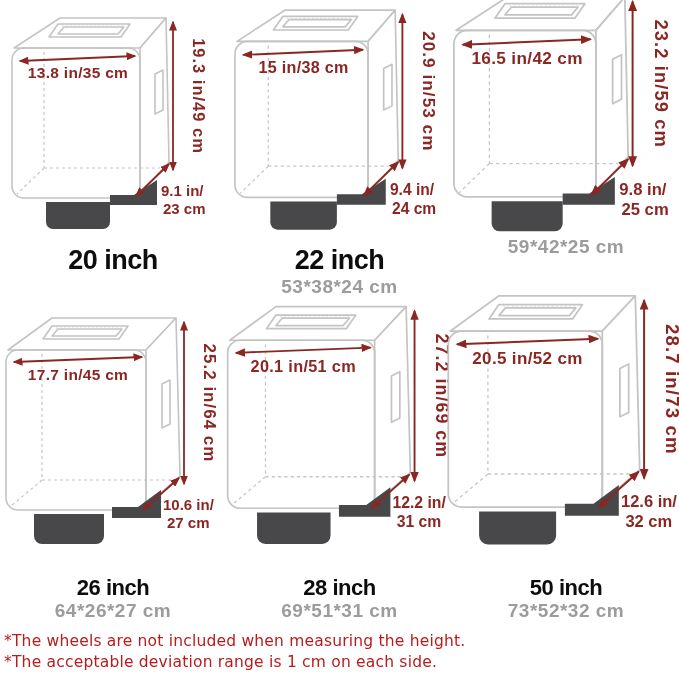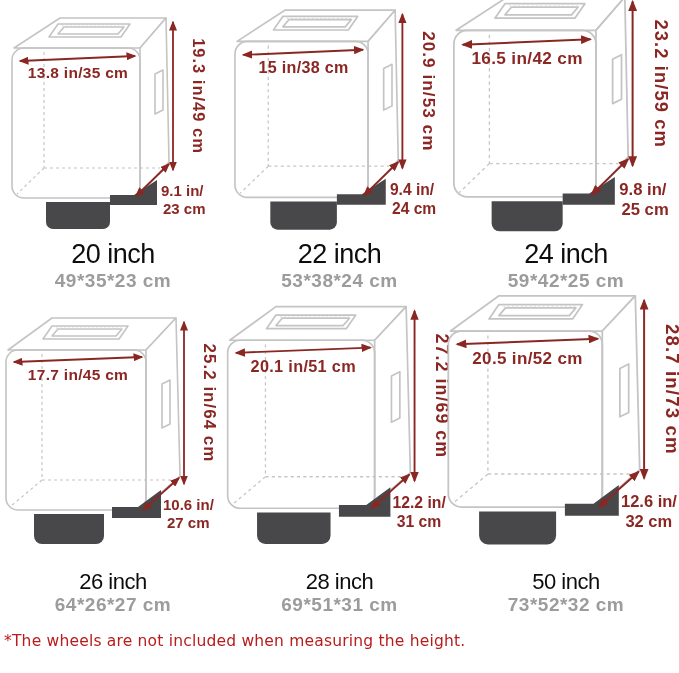--- a/index.html
+++ b/index.html
@@ -19,21 +19,21 @@
   .wireo{fill:none;stroke:#c4c4c4;stroke-width:1.6;stroke-linejoin:round;}
   .dash{fill:none;stroke:#c6c6c6;stroke-width:1.2;stroke-dasharray:3 3;}
   .dot{fill:none;stroke:#d6d6d6;stroke-width:1;stroke-dasharray:1.5 2.5;}
   .wheel{fill:#48484a;}
   .arrow{stroke:#8b2723;stroke-width:1.8;fill:none;}
   .dim{fill:#8b2723;font-weight:bold;font-family:"Liberation Sans",sans-serif;}
   .w{font-size:15.5px;letter-spacing:0.3px;}
   .hh{font-size:16.5px;letter-spacing:1px;}
   .g2 .hh{font-size:17px;}
   .dd{font-size:15px;}
-  .title{font-size:27px;font-weight:normal;color:#0d0d0d;letter-spacing:-0.5px;margin-top:4px;line-height:1.1;}
+  .title{font-size:27px;font-weight:bold;color:#0d0d0d;letter-spacing:-0.5px;margin-top:10px;line-height:1.1;}
   .row2 .title{font-size:22px;}
   .cmline{font-size:19px;font-weight:bold;color:#9c9c9c;letter-spacing:0.5px;line-height:1.15;}
   .footnotes{margin:3px 0 0 4px;font-family:"DejaVu Sans",sans-serif;font-size:15.5px;color:#b91c1c;line-height:1.38;letter-spacing:0.2px;}
 </style>
 </head>
 <body>
 
 <svg width="0" height="0" style="position:absolute" aria-hidden="true">
   <defs>
     <marker id="ah" viewBox="0 0 10 8" refX="8.5" refY="4" markerWidth="10" markerHeight="8" markerUnits="userSpaceOnUse" orient="auto-start-reverse">
@@ -62,21 +62,20 @@
       </g>
       <line class="arrow" x1="20" y1="55" x2="135" y2="50" marker-start="url(#ah)" marker-end="url(#ah)"></line>
       <line class="arrow" x1="173" y1="16" x2="173" y2="164" marker-start="url(#ah)" marker-end="url(#ah)"></line>
       <line class="arrow" x1="169" y1="158" x2="136" y2="190" marker-start="url(#ah)" marker-end="url(#ah)"></line>
       <text class="dim w" x="78" y="72" text-anchor="middle">13.8 in/35 cm</text>
       <text class="dim hh" transform="translate(193,90) rotate(90)" text-anchor="middle">19.3 in/49 cm</text>
       <text class="dim dd" x="161" y="190">9.1 in/</text>
       <text class="dim dd" x="163" y="208">23 cm</text>
     </svg>
     <div class="title">20 inch</div>
-    <div class="cmline">49*35*23 cm</div>
   </div>
 
   <div class="card s1">
     <svg class="art g1" width="226" height="230" viewBox="0 0 226 230">
       <g>
         <path class="wire" d="M 14,42 L 60,12 L 166,12 L 140,42 Z"></path>
         <path class="wire" d="M 140,42 L 166,12 L 169,156 L 140,188 Z"></path>
         <path class="wireo" d="M 58,18 L 130,18 L 121,31 L 49,31 Z"></path>
         <path class="wireo" d="M 64,21 L 124,21 L 118,28 L 58,28 Z"></path>
         <path class="dot" d="M 62,20 H 126"></path>
@@ -117,21 +116,20 @@
         <path class="wheel" d="M 46,196 h 64 v 20 a 7,7 0 0 1 -7,7 h -50 a 7,7 0 0 1 -7,-7 Z"></path>
       </g>
       <line class="arrow" x1="20" y1="55" x2="135" y2="50" marker-start="url(#ah)" marker-end="url(#ah)"></line>
       <line class="arrow" x1="173" y1="16" x2="173" y2="164" marker-start="url(#ah)" marker-end="url(#ah)"></line>
       <line class="arrow" x1="169" y1="158" x2="136" y2="190" marker-start="url(#ah)" marker-end="url(#ah)"></line>
       <text class="dim w" x="78" y="72" text-anchor="middle">16.5 in/42 cm</text>
       <text class="dim hh" transform="translate(193,90) rotate(90)" text-anchor="middle">23.2 in/59 cm</text>
       <text class="dim dd" x="161" y="190">9.8 in/</text>
       <text class="dim dd" x="163" y="208">25 cm</text>
     </svg>
-    <div class="title">24 inch</div>
     <div class="cmline">59*42*25 cm</div>
   </div>
 </div>
 
 <div class="grid row2">
 
   <div class="card s3">
     <svg class="art g2" width="226" height="262" viewBox="0 0 226 262">
       <g>
         <path class="wire" d="M 8,46 L 52,14 L 176,14 L 146,46 Z"></path>
@@ -211,13 +209,14 @@
       <text class="dim dd" x="163" y="206">12.6 in/</text>
       <text class="dim dd" x="167" y="224">32 cm</text>
     </svg>
     <div class="title">50 inch</div>
     <div class="cmline">73*52*32 cm</div>
   </div>
 </div>
 
 <div class="footnotes">
   <div>*The wheels are not included when measuring the height.</div>
+  <div>*The acceptable deviation range is 1 cm on each side.</div>
 </div>
 
 </body></html>

